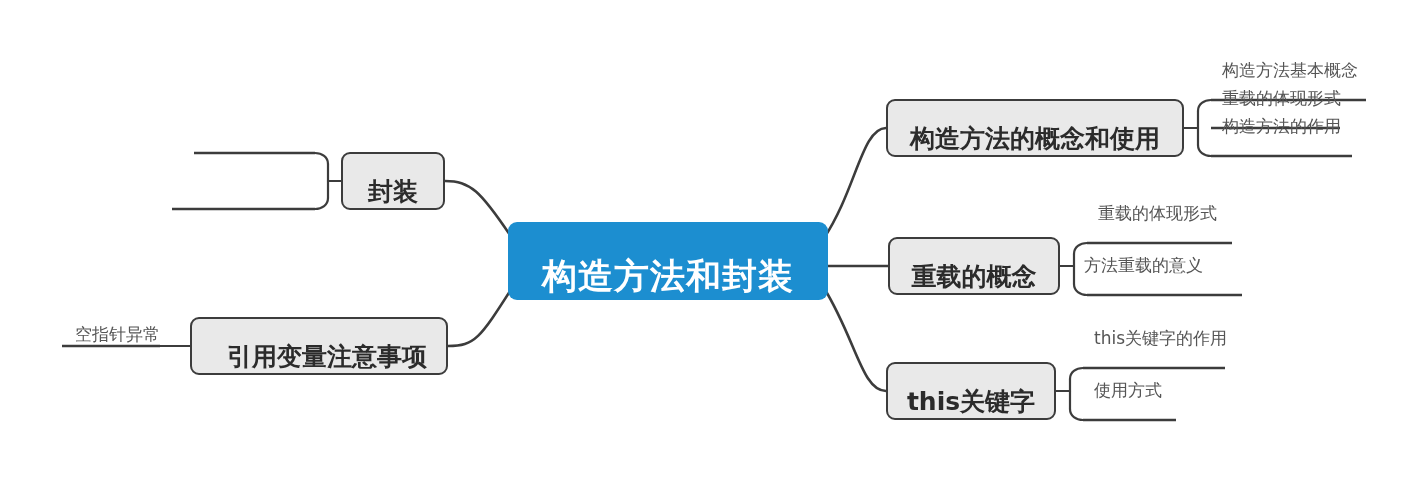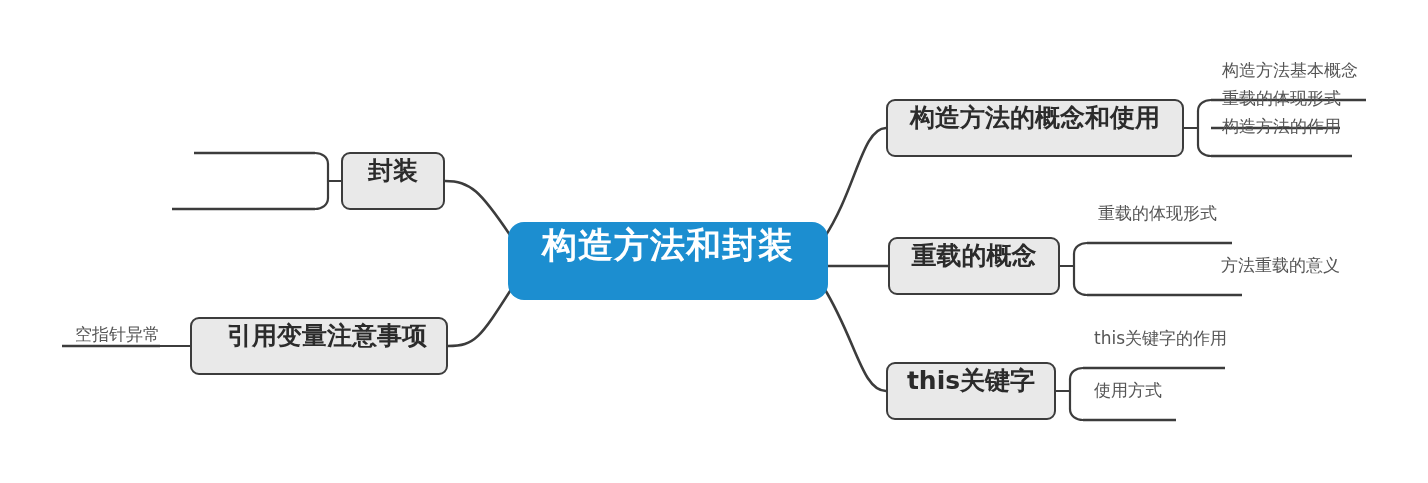--- a/index.html
+++ b/index.html
@@ -22,21 +22,21 @@
     left: 0;
     top: 0;
     width: 1428px;
     height: 483px;
     pointer-events: none;
   }
   .node {
     position: absolute;
     box-sizing: border-box;
     display: flex;
-    align-items: flex-start;
+    align-items: flex-end;
     justify-content: center;
     white-space: nowrap;
   }
   .root-node {
     background: #1c8ed0;
     border-radius: 9px;
     color: #ffffff;
     font-size: 35px;
     font-weight: bold;
     letter-spacing: 1px;
@@ -117,21 +117,21 @@
       <path d="M 1211 156 L 1352 156"></path>
 
       <path d="M 1087 243 L 1232 243"></path>
       <path d="M 1087 295 L 1242 295"></path>
 
       <path d="M 1083 368 L 1225 368"></path>
       <path d="M 1083 420 L 1176 420"></path>
     </g>
   </svg>
 
-  <div class="node root-node" style="left:508px; top:222px; width:320px; height:78px;border-radius:16px;">
+  <div class="node root-node" style="left:508px; top:222px; width:320px; height:78px;">
     <span>构造方法和封装</span>
   </div>
 
   <div class="node branch-node" style="left:341px; top:152px; width:104px; height:58px;">
     <span>封装</span>
   </div>
 
   <div class="node branch-node" style="left:190px; top:317px; width:258px; height:58px;padding-left:16px;">
     <span>引用变量注意事项</span>
   </div>
@@ -151,21 +151,21 @@
   <div class="leaf-label leaf-right" style="left:1222px; top:118px; width:210px;">
     <span>构造方法的作用</span>
   </div>
 
   <div class="node branch-node" style="left:888px; top:237px; width:172px; height:58px;">
     <span>重载的概念</span>
   </div>
   <div class="leaf-label leaf-right" style="left:1098px; top:205px; width:210px;">
     <span>重载的体现形式</span>
   </div>
-  <div class="leaf-label leaf-right" style="left:1130px; top:257px; width:210px;text-align:right;">
+  <div class="leaf-label leaf-right" style="left:1084px; top:257px; width:210px;">
     <span>方法重载的意义</span>
   </div>
 
   <div class="node branch-node" style="left:886px; top:362px; width:170px; height:58px;">
     <span>this关键字</span>
   </div>
   <div class="leaf-label leaf-right" style="left:1094px; top:330px; width:210px;">
     <span>this关键字的作用</span>
   </div>
   <div class="leaf-label leaf-right" style="left:1094px; top:382px; width:210px;">

